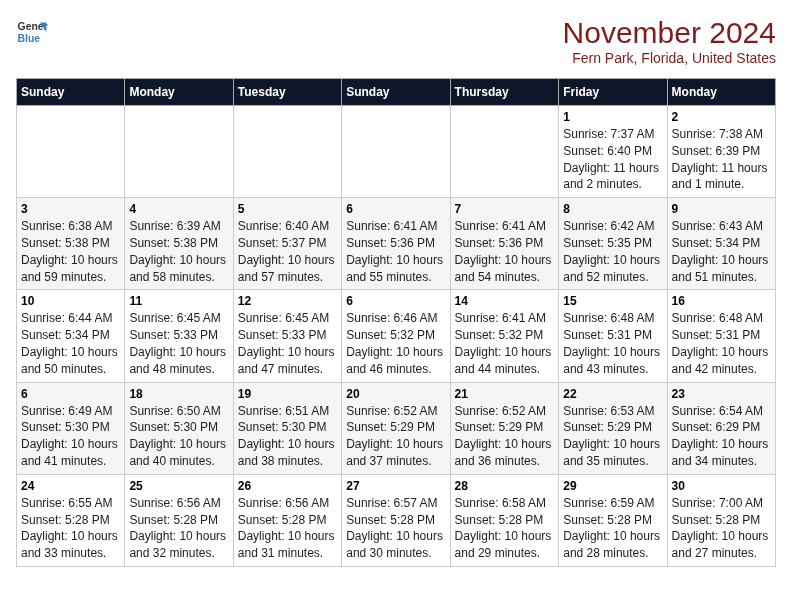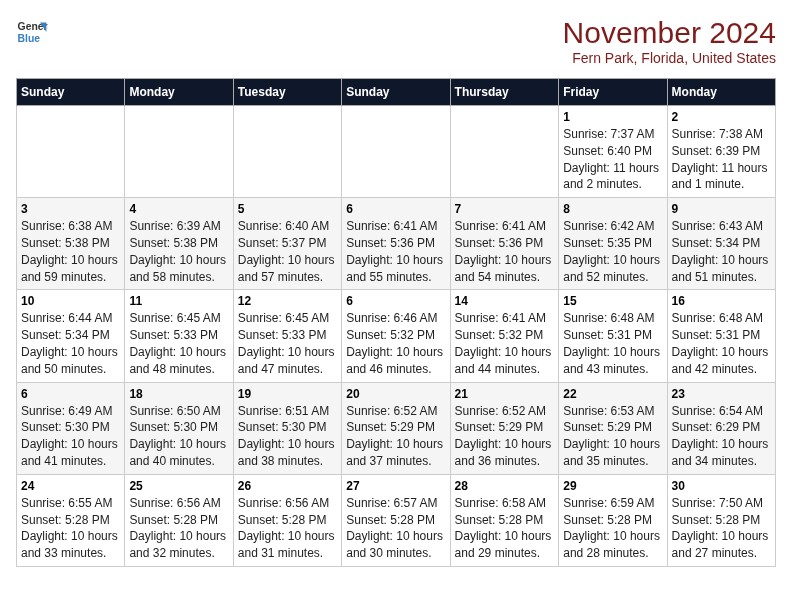--- a/index.html
+++ b/index.html
@@ -290,19 +290,19 @@
 Daylight: 10 hours and 29 minutes.</div>
         </td>
         <td>
           <span class="day-num">29</span>
           <div class="day-info">Sunrise: 6:59 AM
 Sunset: 5:28 PM
 Daylight: 10 hours and 28 minutes.</div>
         </td>
         <td>
           <span class="day-num">30</span>
-          <div class="day-info">Sunrise: 7:50 AM
+          <div class="day-info">Sunrise: 7:00 AM
 Sunset: 5:28 PM
 Daylight: 10 hours and 27 minutes.</div>
         </td>
       </tr>
     </tbody>
 </table>
 
 </body></html>

